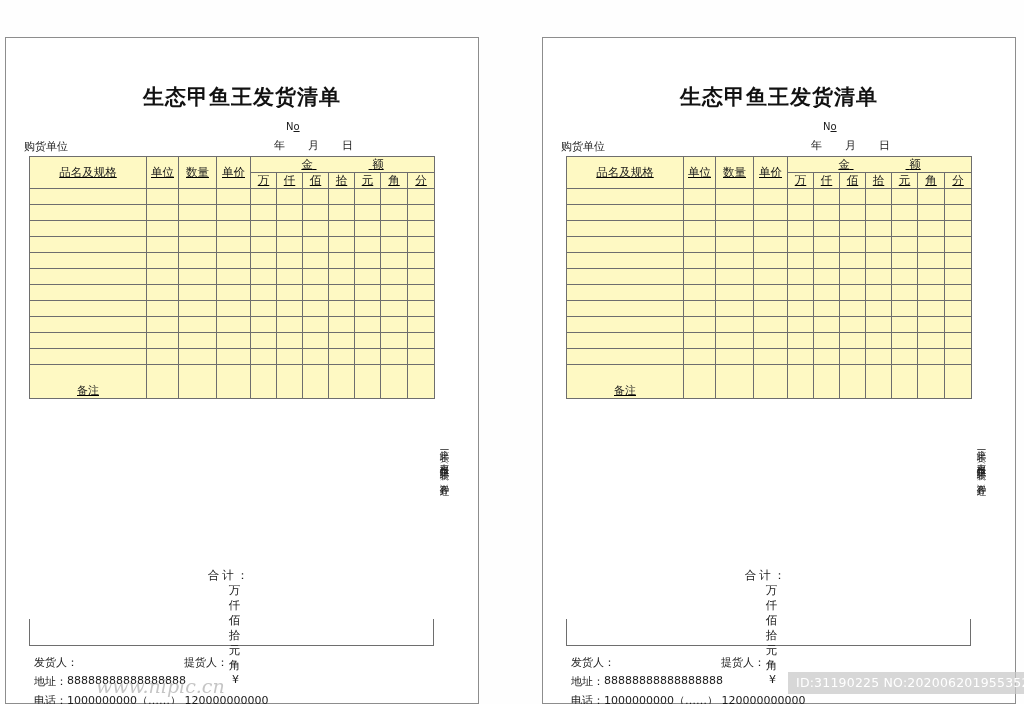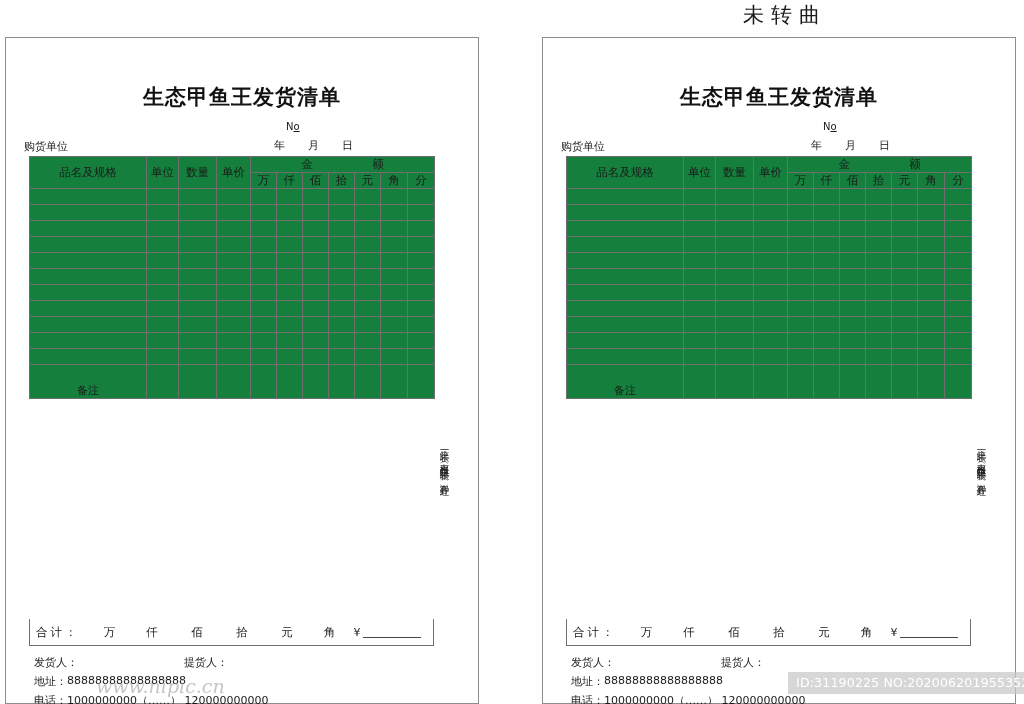--- a/index.html
+++ b/index.html
@@ -35,39 +35,40 @@
   .no-label { display: inline-block; }
   .no-label u { text-decoration: underline; }
   .ymd { position: absolute; font-size: 11px; color: #1a1a1a; white-space: nowrap; letter-spacing: 0px; }
   .ymd span { display: inline-block; width: 34px; text-align: left; }
   .buyer { position: absolute; font-size: 11px; color: #1a1a1a; white-space: nowrap; }
 
   table.grid {
     position: absolute;
     border-collapse: collapse;
     table-layout: fixed;
-    background: #15803d;
+    background: #fef9c3;
+    text-decoration: underline;
   }
   table.grid td, table.grid th {
     border: 0.9px solid #6e6e6e;
     font-weight: normal;
     font-size: 11px;
     color: #1a1a1a;
     text-align: center;
     padding: 0;
     height: 16px;
     overflow: hidden;
   }
   table.grid th { font-size: 11.5px; }
   td.empty-row { height: 33px; }
   td.remark-cell { text-align: left; padding-left: 6px; vertical-align: bottom; padding-bottom: 4px; height: 34px; }
   tr.remark-row td { height: 34px; }
 
   .total-row { position: absolute; border: 0.9px solid #6e6e6e; border-top: none; display: flex; align-items: center; background: #fff; }
-  .total-inner { display: flex; align-items: center; width: 100%; padding-left: 6px; font-size: 11.5px; color: #1a1a1a; }
+  .total-inner { display: flex; align-items: center; width: 100%; padding-left: 6px; font-size: 11.5px; color: #1a1a1a; flex-direction: column; }
   .total-label { letter-spacing: 3px; margin-right: 10px; }
   .total-unit { display: inline-block; text-align: center; }
   .yen { margin-left: 4px; margin-right: 2px; font-size: 11px; }
   .amount-line { flex: 1; border-bottom: 1.1px solid #444; height: 1px; margin-right: 12px; margin-top: 10px; }
 
   .vertical-note {
     position: absolute;
     writing-mode: vertical-rl;
     font-size: 9.5px;
     color: #1a1a1a;
@@ -355,21 +356,20 @@
         <span>地址：</span>
           <span>88888888888888888</span>
       </div>
       <div class="footer-row">
         <span>电话：</span>
           <span>1000000000（……）  120000000000</span>
       </div>
     </div>
   </div>
 
-  <div class="panel-caption" style="left:705px; width:160px;">未转曲</div>
 
   <div class="sheet" style="left:542px; top:37px; width:474px; height:667px;">
 
     <div class="sheet-title" style="top:45px;">生态甲鱼王发货清单</div>
 
     <div class="no-block" style="left:280px; top:83px;">
       <span class="no-label">N<u>o</u></span>
     </div>
 
     <div class="ymd" style="left:268px; top:100px;">

